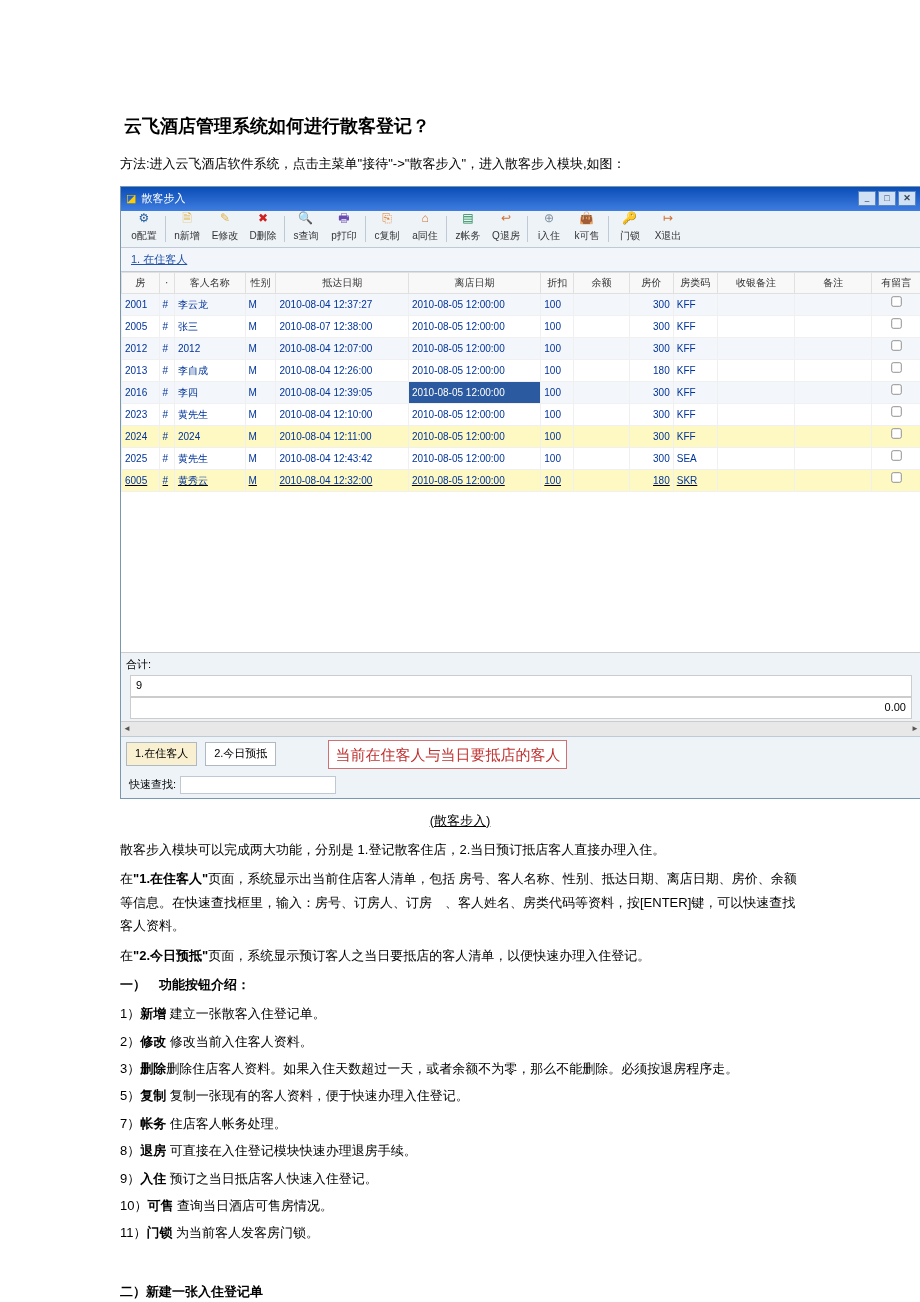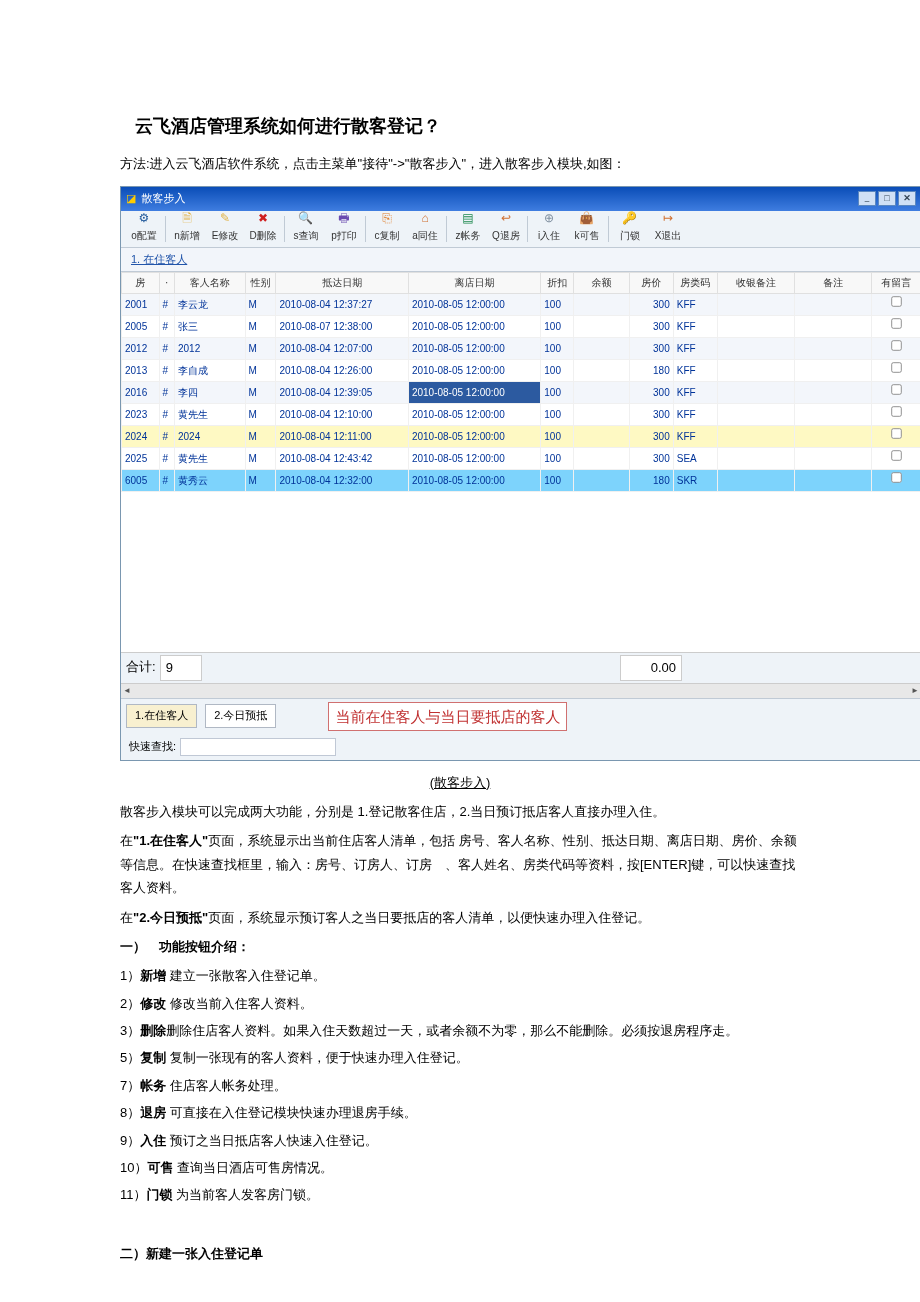--- a/index.html
+++ b/index.html
@@ -1,17 +1,17 @@
 <!DOCTYPE html>
 <html><head>
 <meta charset="utf-8">
 <style>
   body { font-family: "SimSun", "Microsoft YaHei", sans-serif; background: #fff; margin: 0; padding: 0; width: 920px; }
   .page { padding: 110px 120px 40px 120px; font-size: 13px; line-height: 1.8; color: #000; }
-  h1 { font-size: 18px; font-weight: bold; margin: 0 0 10px 15px; }
+  h1 { font-size: 18px; font-weight: bold; margin: 0 0 10px 4px; }
   p { margin: 6px 0; }
   .bold { font-weight: bold; }
   .center { text-align: center; text-decoration: underline; }
 
   
   .app-window { border: 1px solid #7a97b0; background: #eef3f8; font-family: "SimSun", Tahoma, sans-serif; font-size: 11px; margin: 10px 0; width: 800px; }
   .titlebar { background: linear-gradient(#0a4db7, #3f7de0); color: #fff; padding: 2px 5px; display: flex; align-items: center; justify-content: space-between; }
   .titlebar-left { display: flex; align-items: center; gap: 5px; }
   .win-ctrl { display: flex; gap: 2px; }
   .win-btn { width: 16px; height: 13px; background: #d0e0f5; border: 1px solid #5a87c0; color: #345; font-size: 9px; text-align: center; line-height: 12px; font-family: Tahoma; font-weight: bold; }
@@ -20,21 +20,21 @@
   .tbtn .ic { width: 14px; height: 14px; display: flex; align-items: center; justify-content: center; font-size: 12px; }
   .tsep { width: 1px; background: #c0cad5; margin: 2px 1px; }
   .subheader { background: #f2f5fa; padding: 2px 10px; font-size: 11px; color: #2255aa; border-bottom: 1px solid #c0cad5; text-decoration: underline; }
   .grid-wrap { background: #fff; }
   .grid { border-collapse: collapse; width: 100%; font-size: 10px; table-layout: fixed; }
   .grid th { background: #f8f8f8; border: 1px solid #e0e0e0; padding: 1px 3px; font-weight: normal; color: #333; height: 16px; white-space: nowrap; overflow: hidden; }
   .grid td { border: 1px solid #f0f0f0; padding: 1px 3px; color: #003399; height: 14px; white-space: nowrap; overflow: hidden; }
   .grid td input[type=checkbox] { transform: scale(0.8); margin: 0; }
   .grid-body { height: 160px; background: #fff; }
   .hl { background: #2c5aa0 !important; color: #fff !important; }
-  .total-row { display: flex; font-size: 13px; background: #eef3f8; border-top: 1px solid #ccc; padding: 2px 5px; }
+  .total-row { display: flex; font-size: 11px; background: #eef3f8; border-top: 1px solid #ccc; padding: 2px 5px; flex-direction: column; }
   .total-row .box { border: 1px solid #ccc; background: #fff; padding: 0 5px; margin: 0 4px; min-width: 30px; display: inline-block; }
   .scroll-emul { height: 14px; background: #e8e8e8; border-top: 1px solid #ccc; display: flex; justify-content: space-between; align-items: center; padding: 0 2px; font-family: Tahoma; font-size: 8px; color: #555; }
   .tabs-row { display: flex; align-items: center; gap: 8px; padding: 3px 5px; background: #eef3f8; border-top: 1px solid #c0cad5; }
   .tab { border: 1px solid #b0b8c4; background: #fff; padding: 1px 8px; font-size: 11px; }
   .tab.active { background: #f8f0d0; }
   .red-box { border: 1px solid #d07070; color: #c03030; padding: 0 6px; font-size: 15px; background: #fff; margin-left: 44px; }
   .search-row { padding: 3px 8px; font-size: 11px; display: flex; align-items: center; gap: 4px; }
   .search-row input { border: 1px solid #c0c8d5; height: 14px; width: 150px; background: #fff; }
 
   
@@ -280,21 +280,21 @@
               <td>2010-08-04 12:43:42</td>
               <td>2010-08-05 12:00:00</td>
               <td>100</td>
               <td></td>
               <td style="text-align: right;">300</td>
               <td>SEA</td>
               <td></td>
               <td></td>
               <td style="text-align: center;"><input type="checkbox" style=""></td>
             </tr>
-            <tr style="background: #7dd3fc;">
+            <tr style="background: #fef9c3; text-decoration: underline;">
               <td>6005</td>
               <td>#</td>
               <td>黄秀云</td>
               <td>M</td>
               <td>2010-08-04 12:32:00</td>
               <td>2010-08-05 12:00:00</td>
               <td>100</td>
               <td></td>
               <td style="text-align: right;">180</td>
               <td>SKR</td>

